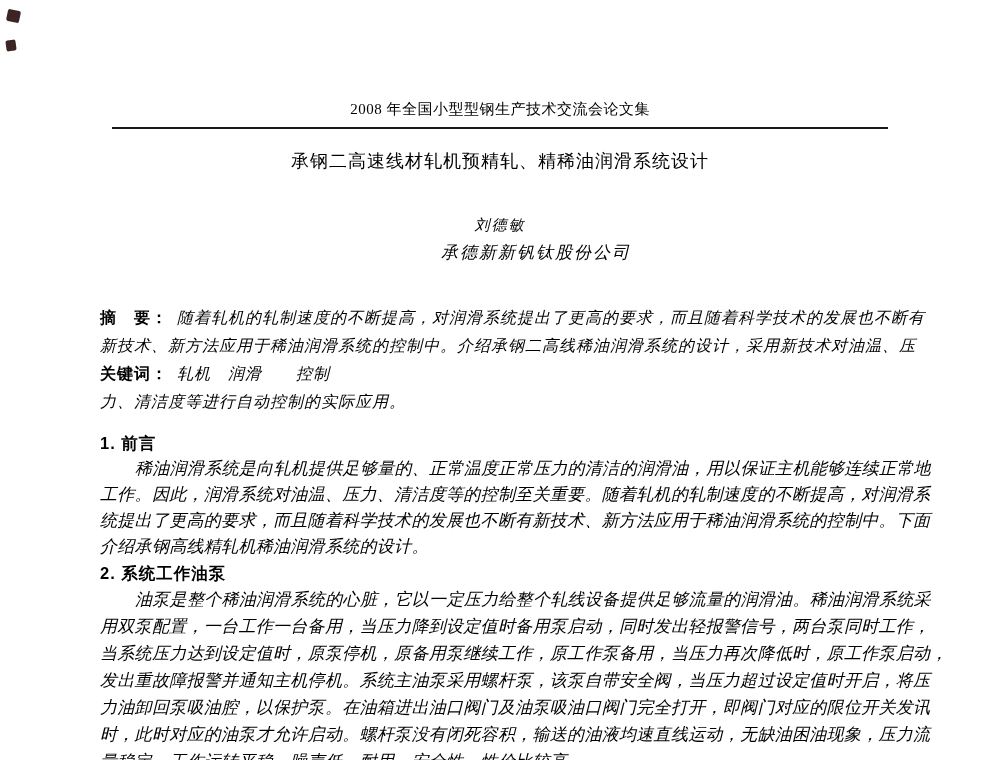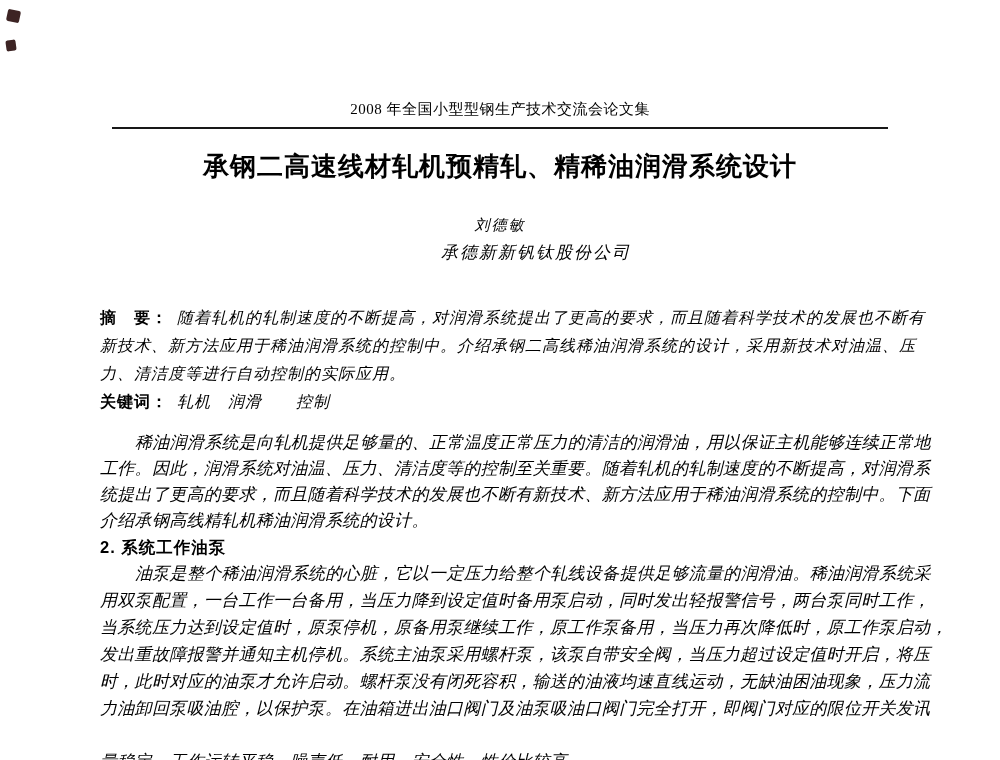--- a/index.html
+++ b/index.html
@@ -14,21 +14,21 @@
   .mark2 { left:6px;  top:40px; width:10px; height:11px; transform:rotate(-8deg); }
 
   .header {
     position:absolute; top:100px; left:0; width:100%;
     text-align:center; font-size:15px; letter-spacing:0.5px;
   }
   .rule { position:absolute; top:127px; left:112px; width:776px; height:2px; background:#181818; }
 
   .title {
     position:absolute; top:149px; left:0; width:100%;
-    text-align:center; font-size:26px; font-weight:bold; letter-spacing:1px;
+    text-align:center; font-size:18px; font-weight:normal; letter-spacing:1px;
   }
   .author {
     position:absolute; top:216px; left:0; width:100%;
     text-align:center; font-size:15px; font-style:italic; letter-spacing:2px;
   }
   .affiliation {
     position:absolute; top:241px; left:0; width:100%;
     text-align:center; font-size:17px; font-style:italic; letter-spacing:2px;padding-left:36px;
   }
 
@@ -62,35 +62,36 @@
   <div class="header">2008 年全国小型型钢生产技术交流会论文集</div>
   <div class="rule"></div>
 
   <div class="title">承钢二高速线材轧机预精轧、精稀油润滑系统设计</div>
   <div class="author">刘德敏</div>
   <div class="affiliation">承德新新钒钛股份公司</div>
 
   <div class="abstract">
       <div class="aline"><span class="blabel">摘　要：</span><span>随着轧机的轧制速度的不断提高，对润滑系统提出了更高的要求，而且随着科学技术的发展也不断有</span></div>
       <div class="aline"><span>新技术、新方法应用于稀油润滑系统的控制中。介绍承钢二高线稀油润滑系统的设计，采用新技术对油温、压</span></div>
+      <div class="aline"><span class="blabel">关键词：</span><span>轧机　润滑　　控制</span></div>
       <div class="aline"><span>力、清洁度等进行自动控制的实际应用。</span></div>
-      <div class="aline"><span class="blabel">关键词：</span><span>轧机　润滑　　控制</span></div>
     </div>
 
   <div class="content">
       <section class="sec sec1">
+        <div class="sec-heading">1. 前言</div>
         <div class="body-line indent">稀油润滑系统是向轧机提供足够量的、正常温度正常压力的清洁的润滑油，用以保证主机能够连续正常地</div>
         <div class="body-line">工作。因此，润滑系统对油温、压力、清洁度等的控制至关重要。随着轧机的轧制速度的不断提高，对润滑系</div>
         <div class="body-line">统提出了更高的要求，而且随着科学技术的发展也不断有新技术、新方法应用于稀油润滑系统的控制中。下面</div>
         <div class="body-line">介绍承钢高线精轧机稀油润滑系统的设计。</div>
       </section>
       <section class="sec sec2">
         <div class="sec-heading">2. 系统工作油泵</div>
         <div class="body-line indent">油泵是整个稀油润滑系统的心脏，它以一定压力给整个轧线设备提供足够流量的润滑油。稀油润滑系统采</div>
         <div class="body-line">用双泵配置，一台工作一台备用，当压力降到设定值时备用泵启动，同时发出轻报警信号，两台泵同时工作，</div>
         <div class="body-line">当系统压力达到设定值时，原泵停机，原备用泵继续工作，原工作泵备用，当压力再次降低时，原工作泵启动，</div>
         <div class="body-line">发出重故障报警并通知主机停机。系统主油泵采用螺杆泵，该泵自带安全阀，当压力超过设定值时开启，将压</div>
+        <div class="body-line">力油卸回泵吸油腔，以保护泵。在油箱进出油口阀门及油泵吸油口阀门完全打开，即阀门对应的限位开关发讯</div>
         <div class="body-line">时，此时对应的油泵才允许启动。螺杆泵没有闭死容积，输送的油液均速直线运动，无缺油困油现象，压力流</div>
-        <div class="body-line">力油卸回泵吸油腔，以保护泵。在油箱进出油口阀门及油泵吸油口阀门完全打开，即阀门对应的限位开关发讯</div>
         <div class="body-line clipped">量稳定，工作运转平稳，噪声低，耐用，安全性、性价比较高</div>
       </section>
     </div>
 </div>
 
 </body></html>

